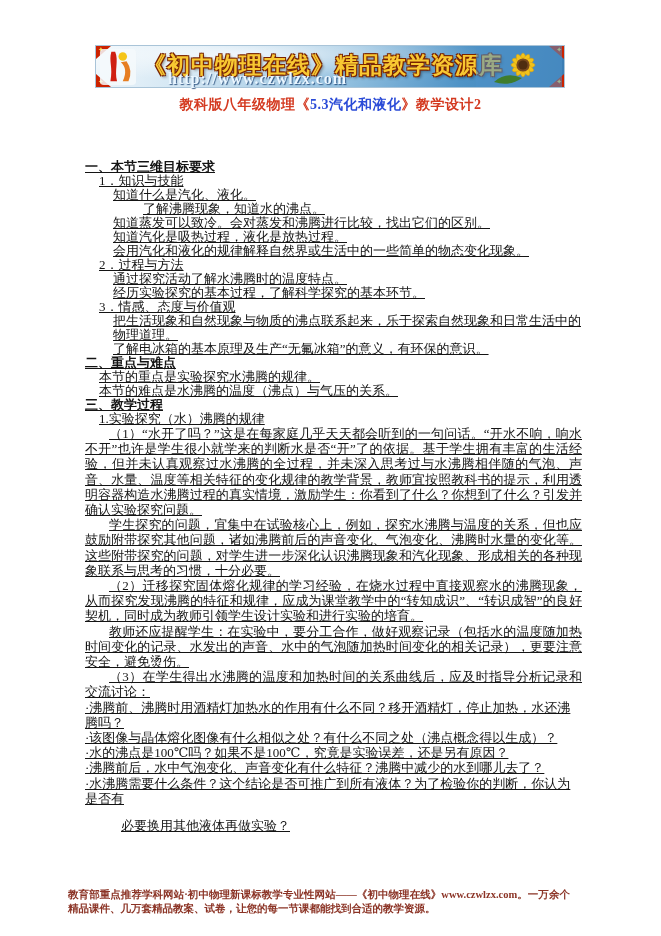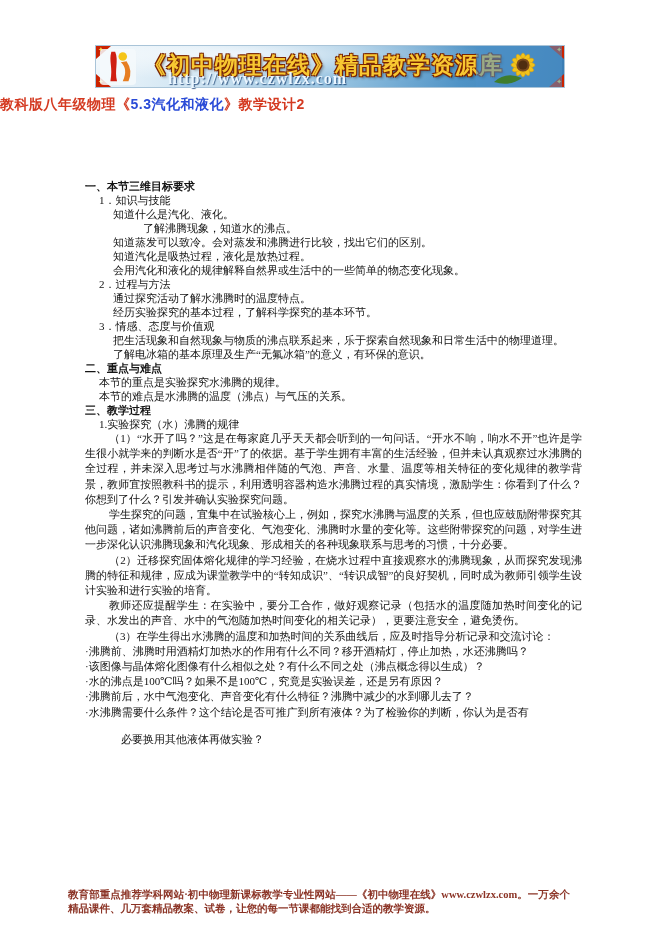--- a/index.html
+++ b/index.html
@@ -44,31 +44,31 @@
   .corner.bl{left:0;bottom:0;border-bottom:13px solid #cc2200;border-right:15px solid transparent;}
   .corner.tr{right:0;top:0;border-top:13px solid #cc2200;border-left:15px solid transparent;}
   .corner.br{right:0;bottom:0;border-bottom:13px solid #cc2200;border-left:15px solid transparent;}
   .star{position:absolute;color:#ffe34d;font-size:7px;line-height:7px;text-shadow:0 0 1px #a33;}
   .star.s1{left:2px;top:1px;} .star.s2{left:2px;bottom:1px;}
   .star.s3{right:2px;top:1px;} .star.s4{right:2px;bottom:1px;}
 
   
   .doc-title{
     position:absolute;top:96px;left:0;right:0;
-    font-size:14px;font-weight:bold;
+    text-align:center;font-size:14px;font-weight:bold;
     letter-spacing:.5px;
-    font-family:Liberation Sans, sans-serif;
+    font-family:Liberation Serif, serif;
   }
   .t-red{color:#d43a21;}
   .t-blue{color:#2a4bd7;}
 
   
   .doc-body{
-    position:absolute;top:179px;left:85px;width:497px;
-    font-size:11px;color:#141414;
+    position:absolute;top:160px;left:85px;width:497px;
+    font-size:13px;color:#141414;text-decoration:underline;
   }
   .bl{margin:0;line-height:14px;}
   .bl.h{font-weight:bold;}
   .bl.sub{padding-left:14px;}
   .bl.i1{padding-left:28px;}
   .bl.i3{padding-left:58px;}
   .bl.para{text-indent:24px;text-align:justify;line-height:15.2px;}
   .bl.bullet{line-height:15.2px;}
   .bl.line{line-height:15.2px;}
   .bl.gap1{margin-top:12px;margin-left:36px;}

